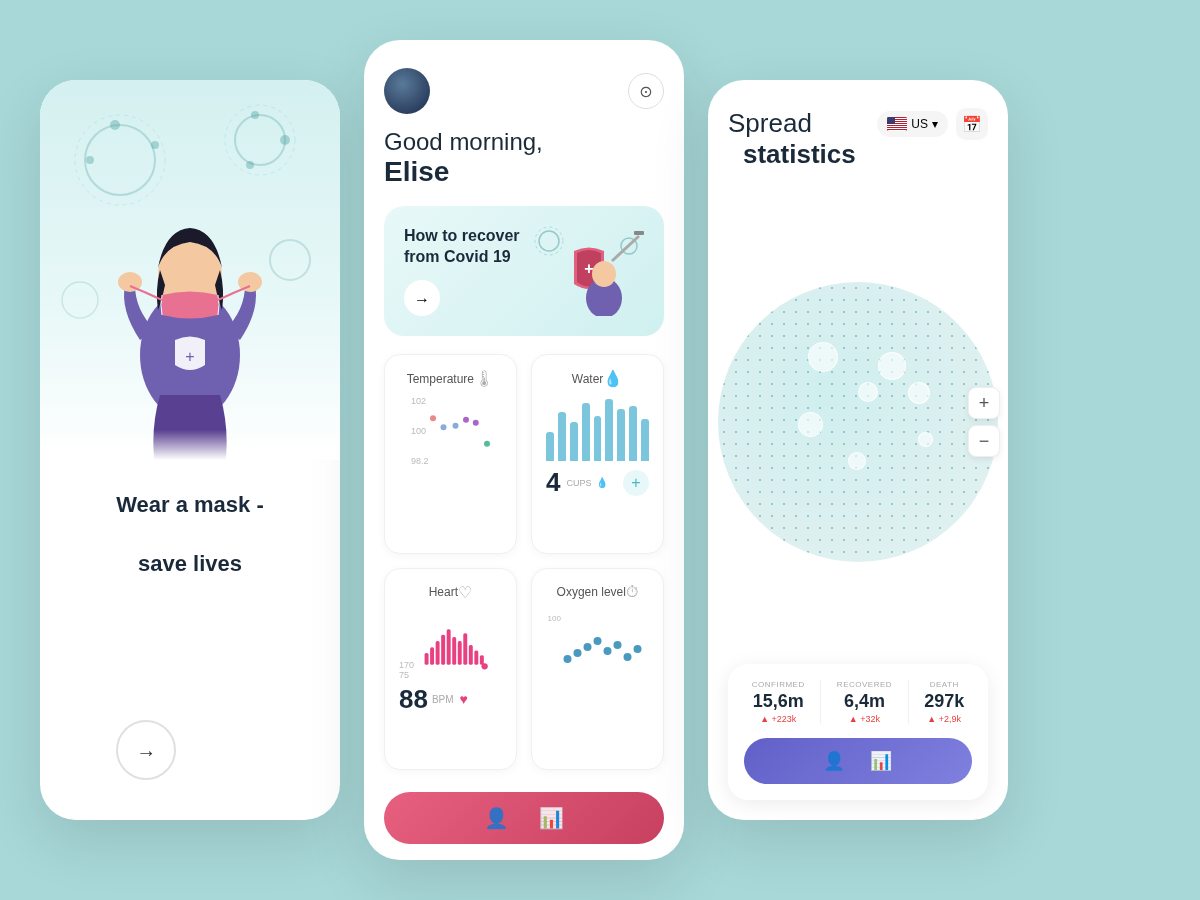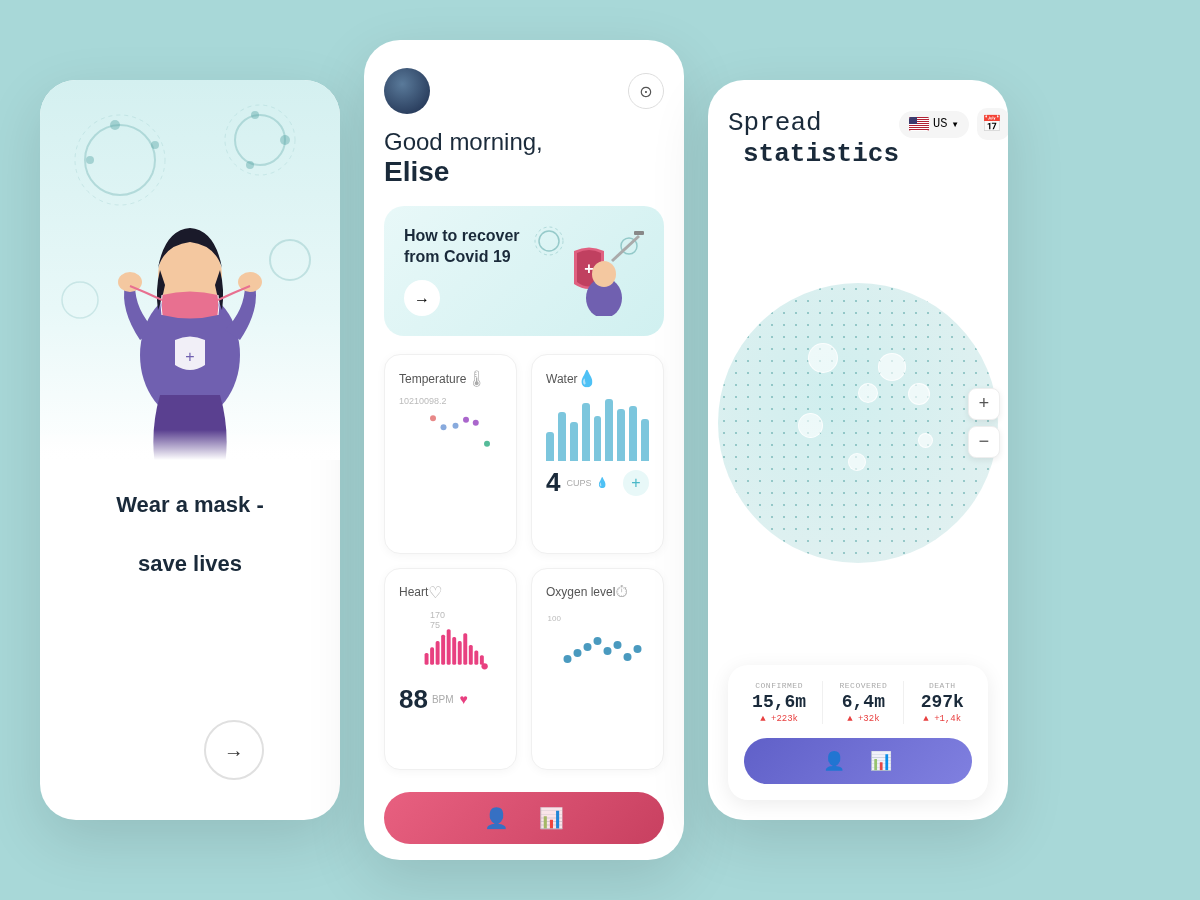--- a/index.html
+++ b/index.html
@@ -50,21 +50,21 @@
       position: relative;
       overflow: hidden;
     }
 
     .screen-1-content {
       padding: 30px 30px 0;
       text-align: center;
       flex: 1;
       display: flex;
       flex-direction: column;
-      align-items: flex-end;
+      align-items: flex-start;
     }
 
     .screen-1-title {
       font-size: 22px;
       color: #1a2a3a;
       line-height: 1.4;
       margin-bottom: 16px;
     }
 
     .screen-1-title strong {
@@ -213,21 +213,21 @@
     .metric-card {
       background: white;
       border-radius: 16px;
       padding: 14px;
       border: 1px solid #f0f0f0;
       box-shadow: 0 2px 10px rgba(0,0,0,0.04);
     }
 
     .metric-header {
       display: flex;
-      justify-content: flex-start;
+      justify-content: center;
       align-items: center;
       margin-bottom: 8px;
     }
 
     .metric-label {
       font-size: 12px;
       color: #555;
     }
 
     .metric-icon {
@@ -235,25 +235,25 @@
       color: #aaa;
     }
 
     .temp-chart {
       height: 70px;
       position: relative;
     }
 
     .temp-values {
       position: absolute;
-      left: 0;
+      left: 12px;
       top: 0;
       height: 100%;
       display: flex;
-      flex-direction: row;
+      flex-direction: column;
       justify-content: space-between;
       font-size: 9px;
       color: #bbb;
     }
 
     .dots-area {
       margin-left: 28px;
       height: 100%;
       position: relative;
     }
@@ -309,24 +309,23 @@
       cursor: pointer;
     }
 
     .heart-values {
       position: absolute;
       left: 0;
       top: 0;
       height: 100%;
       display: flex;
       flex-direction: column;
-      justify-content: flex-start;
+      justify-content: flex-end;
       font-size: 9px;
       color: #bbb;
-      margin-left: 31px;
     }
 
     .heart-footer {
       display: flex;
       align-items: center;
       gap: 4px;
       margin-top: 4px;
     }
 
     .bpm-number {
@@ -361,21 +360,20 @@
 
     
     .screen-3 {
       width: 300px;
       min-height: 740px;
       display: flex;
       flex-direction: column;
       padding: 28px 20px 20px;
       flex-shrink: 0;
       background: white;
-      font-family: Liberation Mono, monospace;
     }
 
     .screen-3-header {
       display: flex;
       justify-content: space-between;
       align-items: flex-start;
       margin-bottom: 10px;
     }
 
     .spread-title {
@@ -834,21 +832,21 @@
         <div class="stat-divider"></div>
         <div class="stat-item">
           <div class="stat-label">RECOVERED</div>
           <div class="stat-value">6,4m</div>
           <div class="stat-delta">▲ <span>+32k</span></div>
         </div>
         <div class="stat-divider"></div>
         <div class="stat-item">
           <div class="stat-label">DEATH</div>
           <div class="stat-value">297k</div>
-          <div class="stat-delta">▲ <span>+1,4k</span></div>
+          <div class="stat-delta">▲ <span>+2,9k</span></div>
         </div>
       </div>
 
       <div class="stats-nav">
         <span class="stats-nav-icon">👤</span>
         <span class="stats-nav-icon">📊</span>
       </div>
     </div>
   </div>
 

